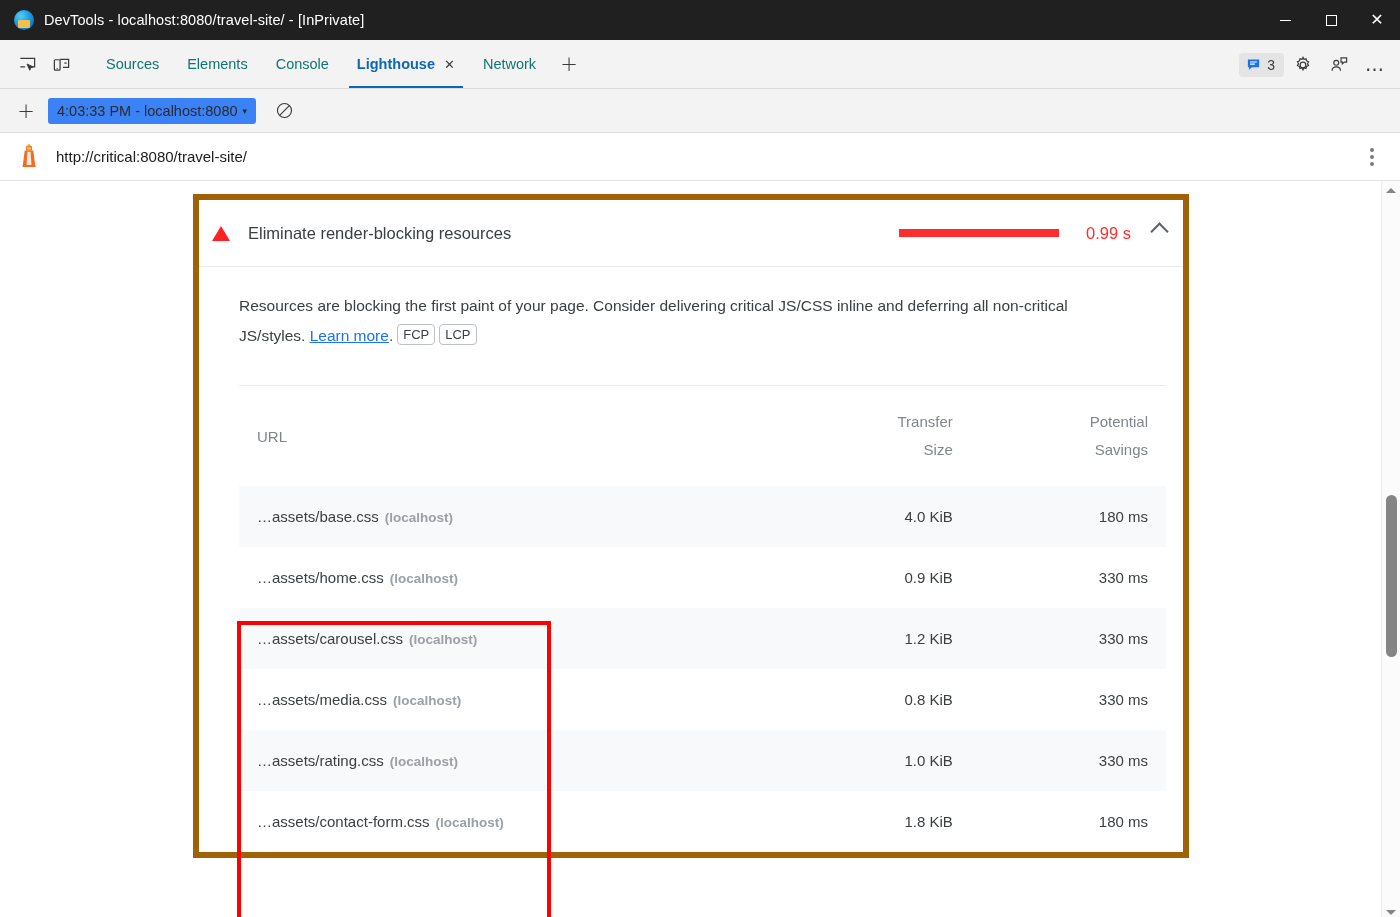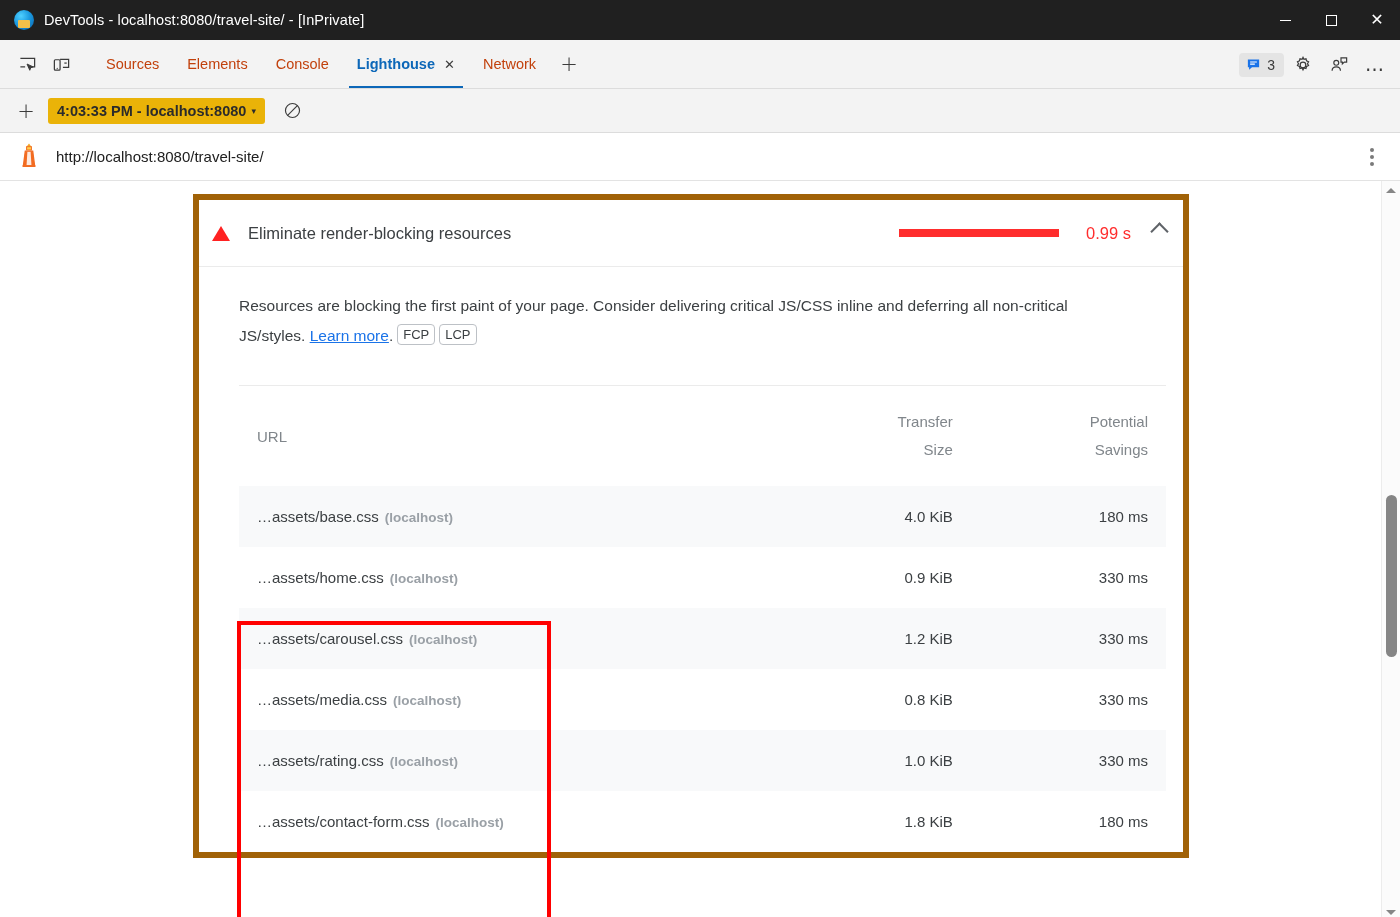--- a/index.html
+++ b/index.html
@@ -63,21 +63,21 @@
     width: 34px;
     display: flex; align-items: center; justify-content: center;
     color: #3b3b3b;
   }
   .tool-btn.first { margin-left: 10px; }
   .tabs { display: flex; align-items: stretch; margin-left: 14px; }
   .tab {
     display: flex; align-items: center;
     padding: 0 14px;
     font-size: 14.5px;
-    color: #c2410c;
+    color: #0f766e;
     position: relative;
     white-space: nowrap;
   }
   .tab.active { color: #0c67b8; font-weight: bold; }
   .tab.active::after {
     content: "";
     position: absolute;
     left: 6px; right: 6px; bottom: 0;
     height: 2px; background: #0c67b8;
   }
@@ -123,27 +123,26 @@
     gap: 6px;
   }
   .lh-plus {
     width: 32px; height: 32px;
     display: flex; align-items:center; justify-content:center;
     font-size: 21px; font-weight: 300; color: #3b3b3b;
     font-family: "DejaVu Sans", sans-serif;
   }
   .run-select {
     display: flex; align-items: center; gap: 5px;
-    background: #eab308;
+    background: #3b82f6;
     border-radius: 3px;
     padding: 5px 9px;
     font-size: 14.5px;
     color: #2b2b2b;
     white-space: nowrap;
-    font-weight: bold;
   }
   .caret-down { font-size: 9px; color: #2b2b2b; font-family:"DejaVu Sans",sans-serif; }
   .clear-btn {
     width: 32px; height: 32px;
     display: flex; align-items:center; justify-content:center;
     margin-left: 6px;
   }
 
   
   .url-row {
@@ -413,21 +412,21 @@
   <span class="lh-icon">
     <svg width="22" height="26" viewBox="0 0 22 26">
       <path d="M11 1.5l2.4 3.2h-4.8z" fill="#f5a623"></path>
       <rect x="8.6" y="4.7" width="4.8" height="3.3" fill="#ffd24d" stroke="#f26b21" stroke-width="1"></rect>
       <path d="M7.3 9.2h7.4l1.9 14.6H5.4z" fill="#f26b21"></path>
       <path d="M9.4 9.2h3.2l.9 14.6H8.5z" fill="#ffffff" opacity=".85"></path>
       <path d="M7.3 9.2h7.4l1.9 14.6H5.4z" fill="none" stroke="#f26b21" stroke-width="1.3"></path>
       <rect x="4.6" y="23.2" width="12.8" height="1.8" fill="#f26b21"></rect>
     </svg>
   </span>
-  <span class="url-text">http://localhost:8080/travel-site/</span>
+  <span class="url-text">http://critical:8080/travel-site/</span>
   <div class="url-menu">
     <span></span>
       <span></span>
       <span></span>
   </div>
 </div>
 
 <div class="report-area">
   <div class="report-inner">
 

